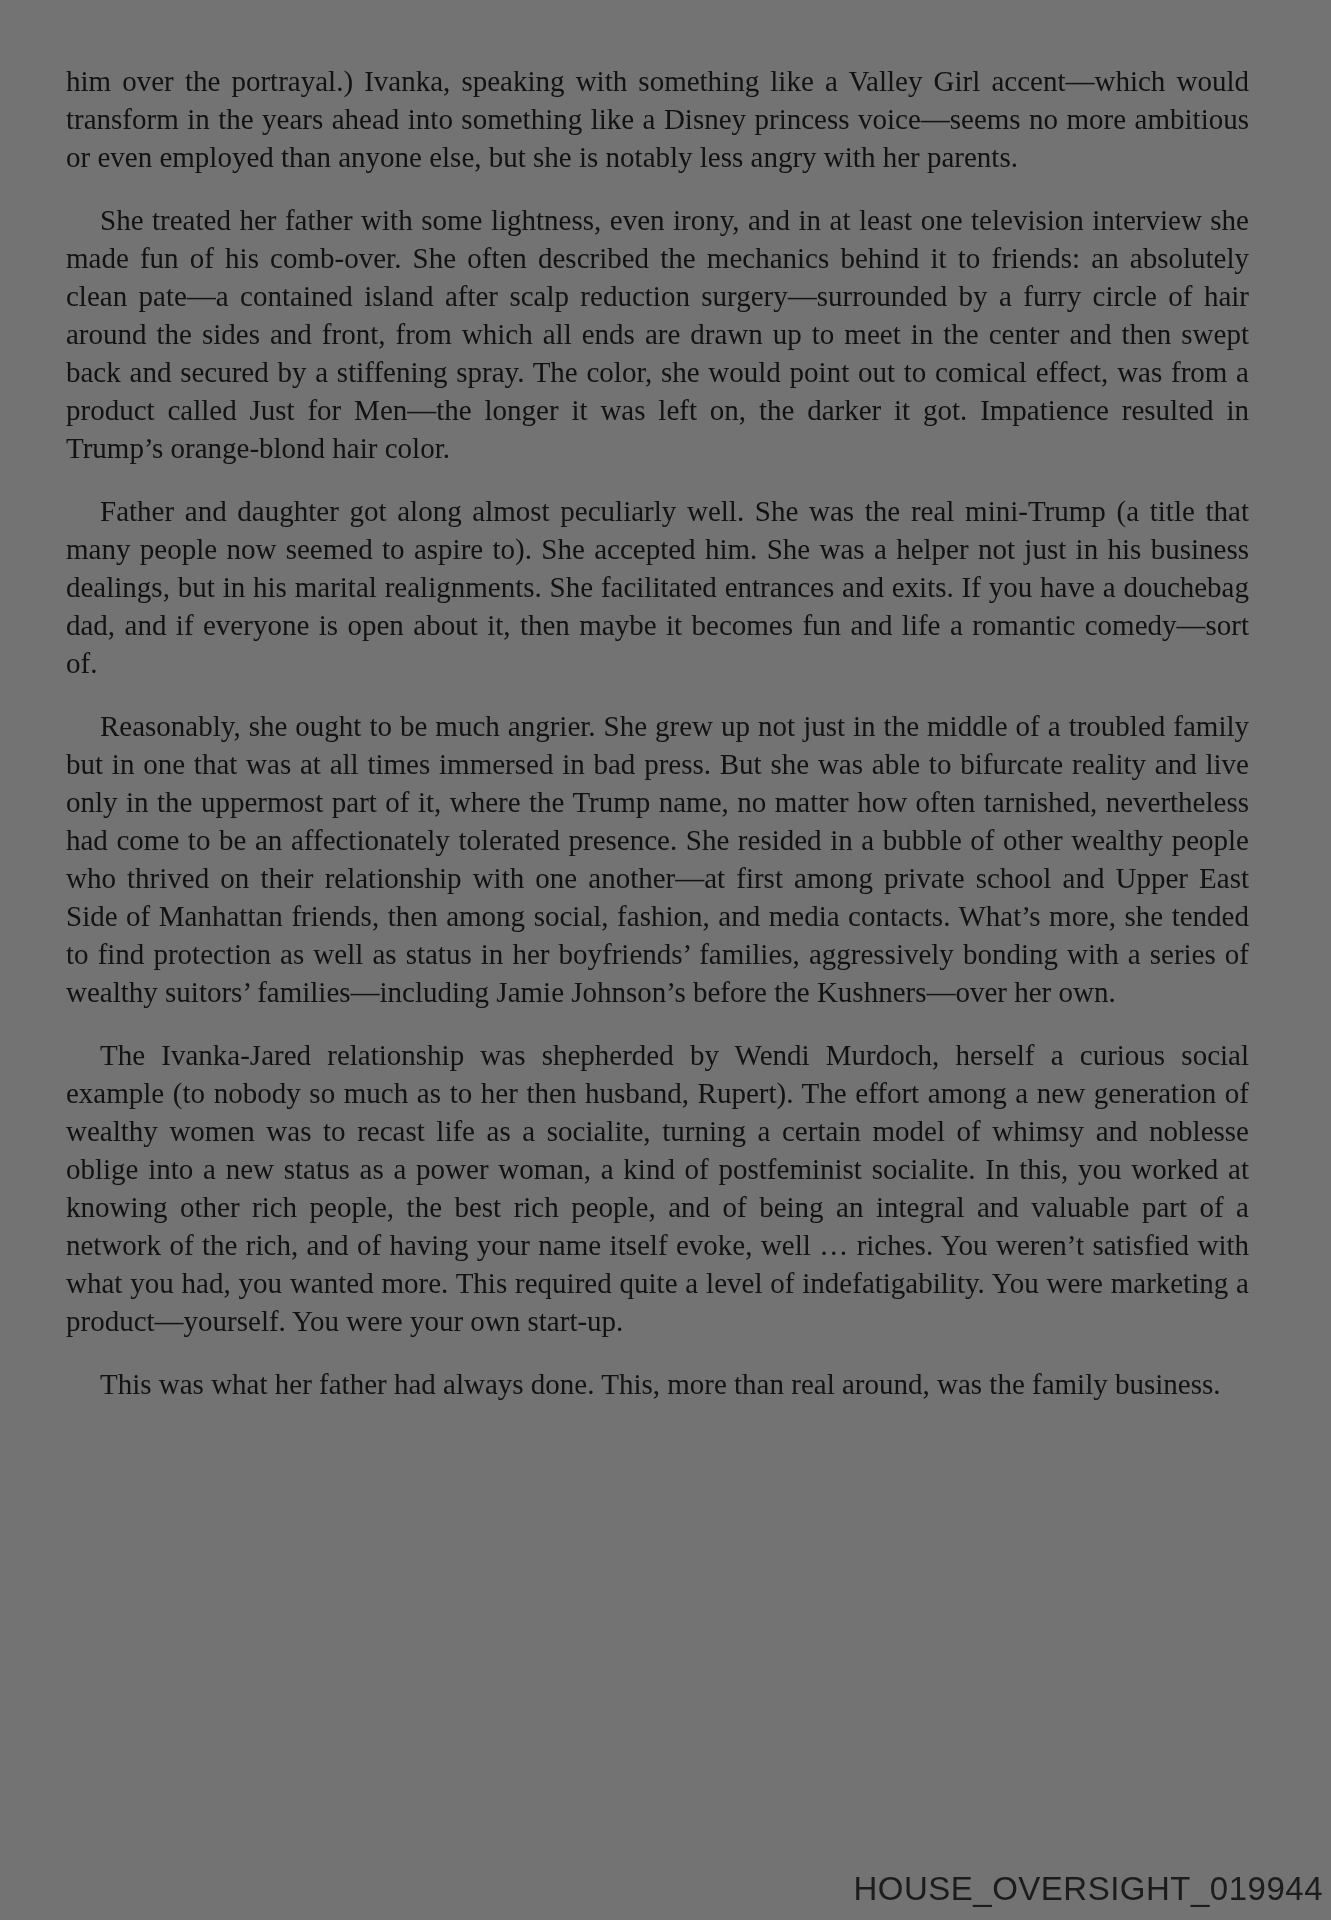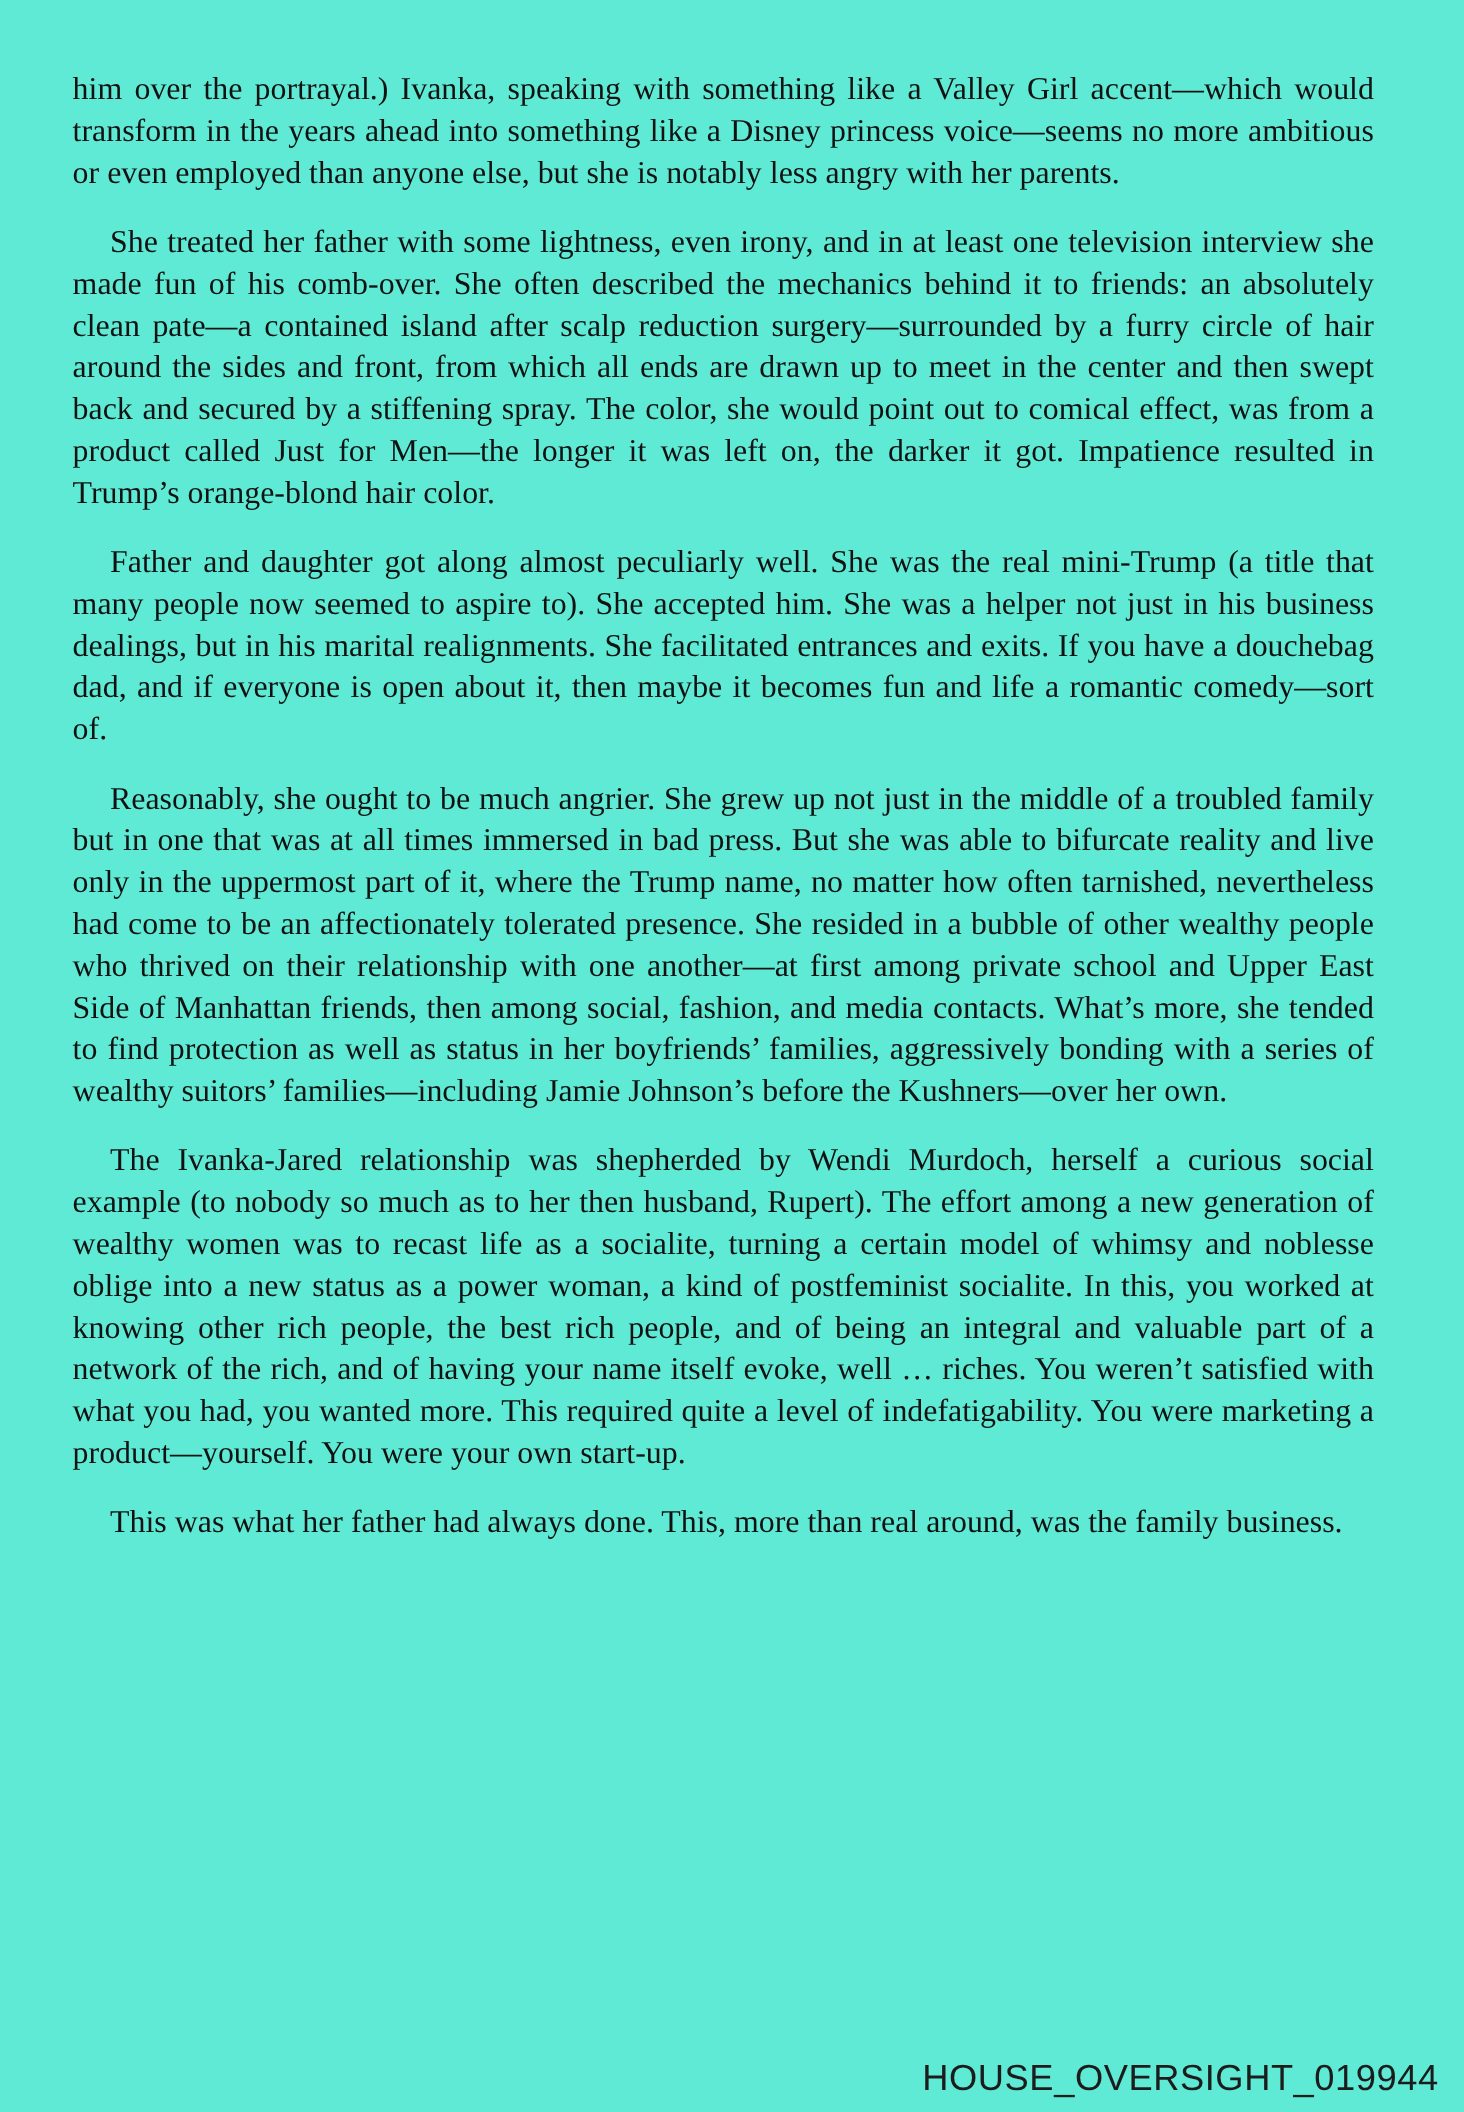--- a/index.html
+++ b/index.html
@@ -6,21 +6,21 @@
     html, body {
       width: 1331px;
       height: 1920px;
       background: #fdfdfd;
       overflow: hidden;
     }
     .page {
       position: relative;
       width: 1331px;
       height: 1920px;
-      background: #5eead4;
+      background: #737373;
       font-family: "Liberation Serif", "DejaVu Serif", serif;
       color: #121212;
     }
     .text-block {
       position: absolute;
       left: 66px;
       top: 62px;
       width: 1183px;
     }
     .text-block p {
@@ -28,21 +28,21 @@
       line-height: 38px;
       text-align: justify;
       margin: 0 0 25px 0;
       color: #121212;
     }
     .text-block p.indent {
       text-indent: 34px;
     }
     .bates {
       position: absolute;
-      right: 23px;
+      right: 8px;
       top: 1870px;
       font-family: "Liberation Sans", "DejaVu Sans", sans-serif;
       font-size: 33px;
       letter-spacing: 0.5px;
       color: #1c1c1c;
       white-space: nowrap;
     }
   </style>
 </head>
 <body>

